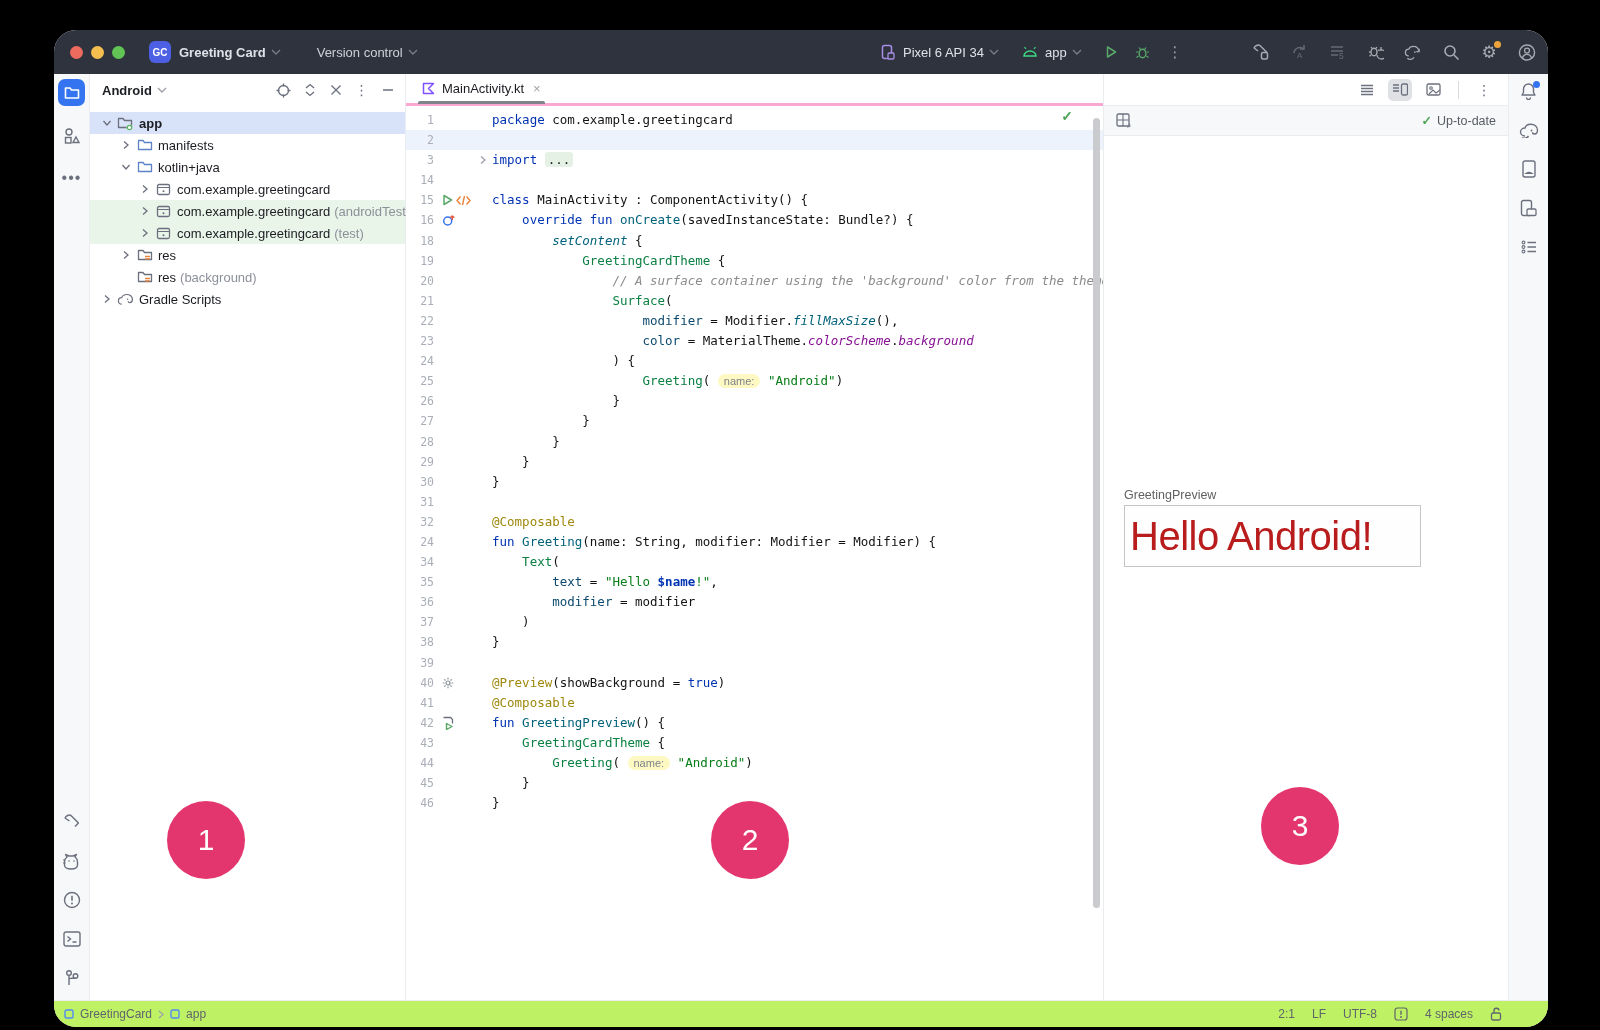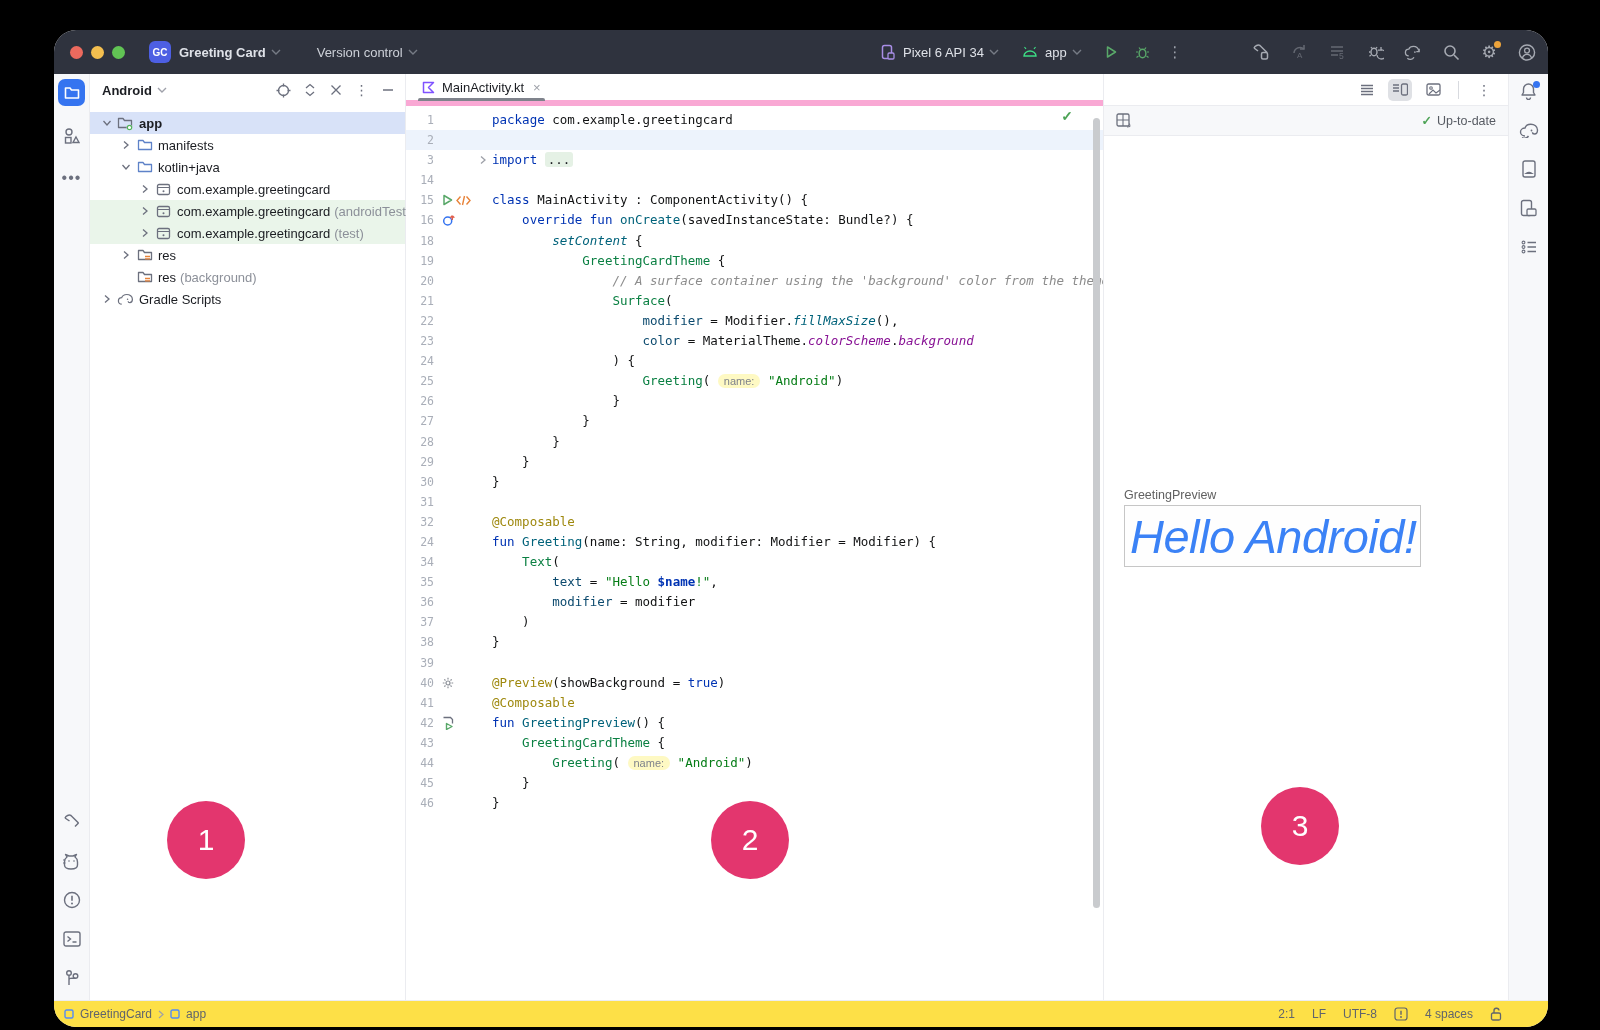--- a/index.html
+++ b/index.html
@@ -37,21 +37,21 @@
   .ptree{padding-top:6px;}
   .trow{height:22px;display:flex;align-items:center;white-space:nowrap;}
   .trow.sel{background:#D8E2F8;}
   .trow.grn{background:#EAF5EA;}
   .tchev{width:14px;flex:none;display:flex;align-items:center;justify-content:center;color:#6C707E;}
   .ticon{width:17px;flex:none;display:flex;align-items:center;justify-content:center;margin:0 5px 0 3px;}
   .tlabel.b{font-weight:700;}
   .tsuffix{color:#8C9099;margin-left:4px;}
   
   .editorcol{width:698px;flex:none;border-right:1px solid #EBECF0;display:flex;flex-direction:column;position:relative;background:#fff;}
-  .tabrow{height:32px;flex:none;border-bottom:6px solid #f9a8d4;display:flex;align-items:center;padding-left:12px;}
+  .tabrow{height:32px;flex:none;border-bottom:3px solid #f9a8d4;display:flex;align-items:center;padding-left:12px;}
   .tab{display:flex;align-items:center;gap:7px;height:100%;padding:0 4px;position:relative;font-size:13px;color:#1B1D22;}
   .tab::after{content:"";position:absolute;left:0;right:0;bottom:-1px;height:3px;background:#7F838C;border-radius:2px 2px 0 0;}
   .tabclose{color:#9DA0A8;font-size:13px;margin-left:2px;}
   .codearea{flex:1;overflow:hidden;position:relative;padding-top:4px;font-family:"DejaVu Sans Mono",monospace;font-size:12.5px;}
   .crow{display:flex;height:20.1px;line-height:20.1px;white-space:pre;}
   .crow.caret{background:#EDF3FC;}
   .gut{width:86px;flex:none;display:flex;align-items:center;}
   .gnum{width:28px;text-align:right;color:#A9AEB8;font-size:11.5px;flex:none;}
   .gicons{width:42px;padding-left:8px;display:flex;gap:3px;align-items:center;flex:none;}
   .gicons span{display:flex;align-items:center;}
@@ -71,27 +71,27 @@
   .pv-topstrip{height:32px;flex:none;border-bottom:1px solid #EBECF0;display:flex;align-items:center;justify-content:flex-end;padding-right:12px;gap:9px;color:#6C707E;}
   .viewbtn{width:24px;height:22px;border-radius:5px;display:flex;align-items:center;justify-content:center;}
   .viewbtn.active{background:#DFE1E5;}
   .vsep{width:1px;height:18px;background:#D8DADF;margin:0 4px;}
   .pv-header{height:30px;flex:none;background:#F7F8FA;border-bottom:1px solid #EBECF0;display:flex;align-items:center;padding:0 12px;color:#565A62;font-size:12.5px;}
   .pv-header .uptodate{margin-left:auto;display:flex;align-items:center;gap:5px;}
   .upcheck{color:#4DA356;font-weight:bold;}
   .pv-canvas{flex:1;position:relative;background:#fff;}
   .pv-label{position:absolute;left:20px;top:352px;font-size:12.5px;color:#616161;}
   .pv-box{position:absolute;left:20px;top:369px;width:297px;height:62px;border:1px solid #C6C6C6;background:#FEFEFE;display:flex;align-items:center;overflow:hidden;}
-  .pv-text{font-size:47px;color:#3b82f6;padding-left:5px;white-space:nowrap;letter-spacing:-0.5px;font-style:italic;}
+  .pv-text{font-size:40px;color:#b91c1c;padding-left:5px;white-space:nowrap;letter-spacing:-0.5px;}
   
   .rightstrip{width:40px;flex:none;border-left:1px solid #EBECF0;background:#F7F8FA;display:flex;flex-direction:column;align-items:center;padding-top:7px;gap:19px;color:#6C707E;}
   .rs-icon{width:20px;height:20px;display:flex;align-items:center;justify-content:center;position:relative;}
   .bell-dot{position:absolute;top:0;right:-1px;width:7px;height:7px;border-radius:50%;background:#3574F0;}
   
-  .statusbar{height:27px;flex:none;border-top:1px solid #EBECF0;background:#fde047;display:flex;align-items:center;font-size:12px;color:#60646C;padding:0 46px 0 10px;}
+  .statusbar{height:27px;flex:none;border-top:1px solid #EBECF0;background:#bef264;display:flex;align-items:center;font-size:12px;color:#60646C;padding:0 46px 0 10px;}
   .sb-left{display:flex;align-items:center;gap:6px;}
   .sb-right{margin-left:auto;display:flex;align-items:center;gap:17px;}
   .sb-item{display:flex;align-items:center;gap:4px;}
   
   .circle{position:absolute;width:78px;height:78px;border-radius:50%;background:#E3366E;color:#fff;display:flex;align-items:center;justify-content:center;font-size:30px;z-index:20;}
   .c1{left:113px;top:771px;} .c2{left:657px;top:771px;} .c3{left:1207px;top:757px;}
   svg{display:block;}
 </style>
 </head>
 <body>

